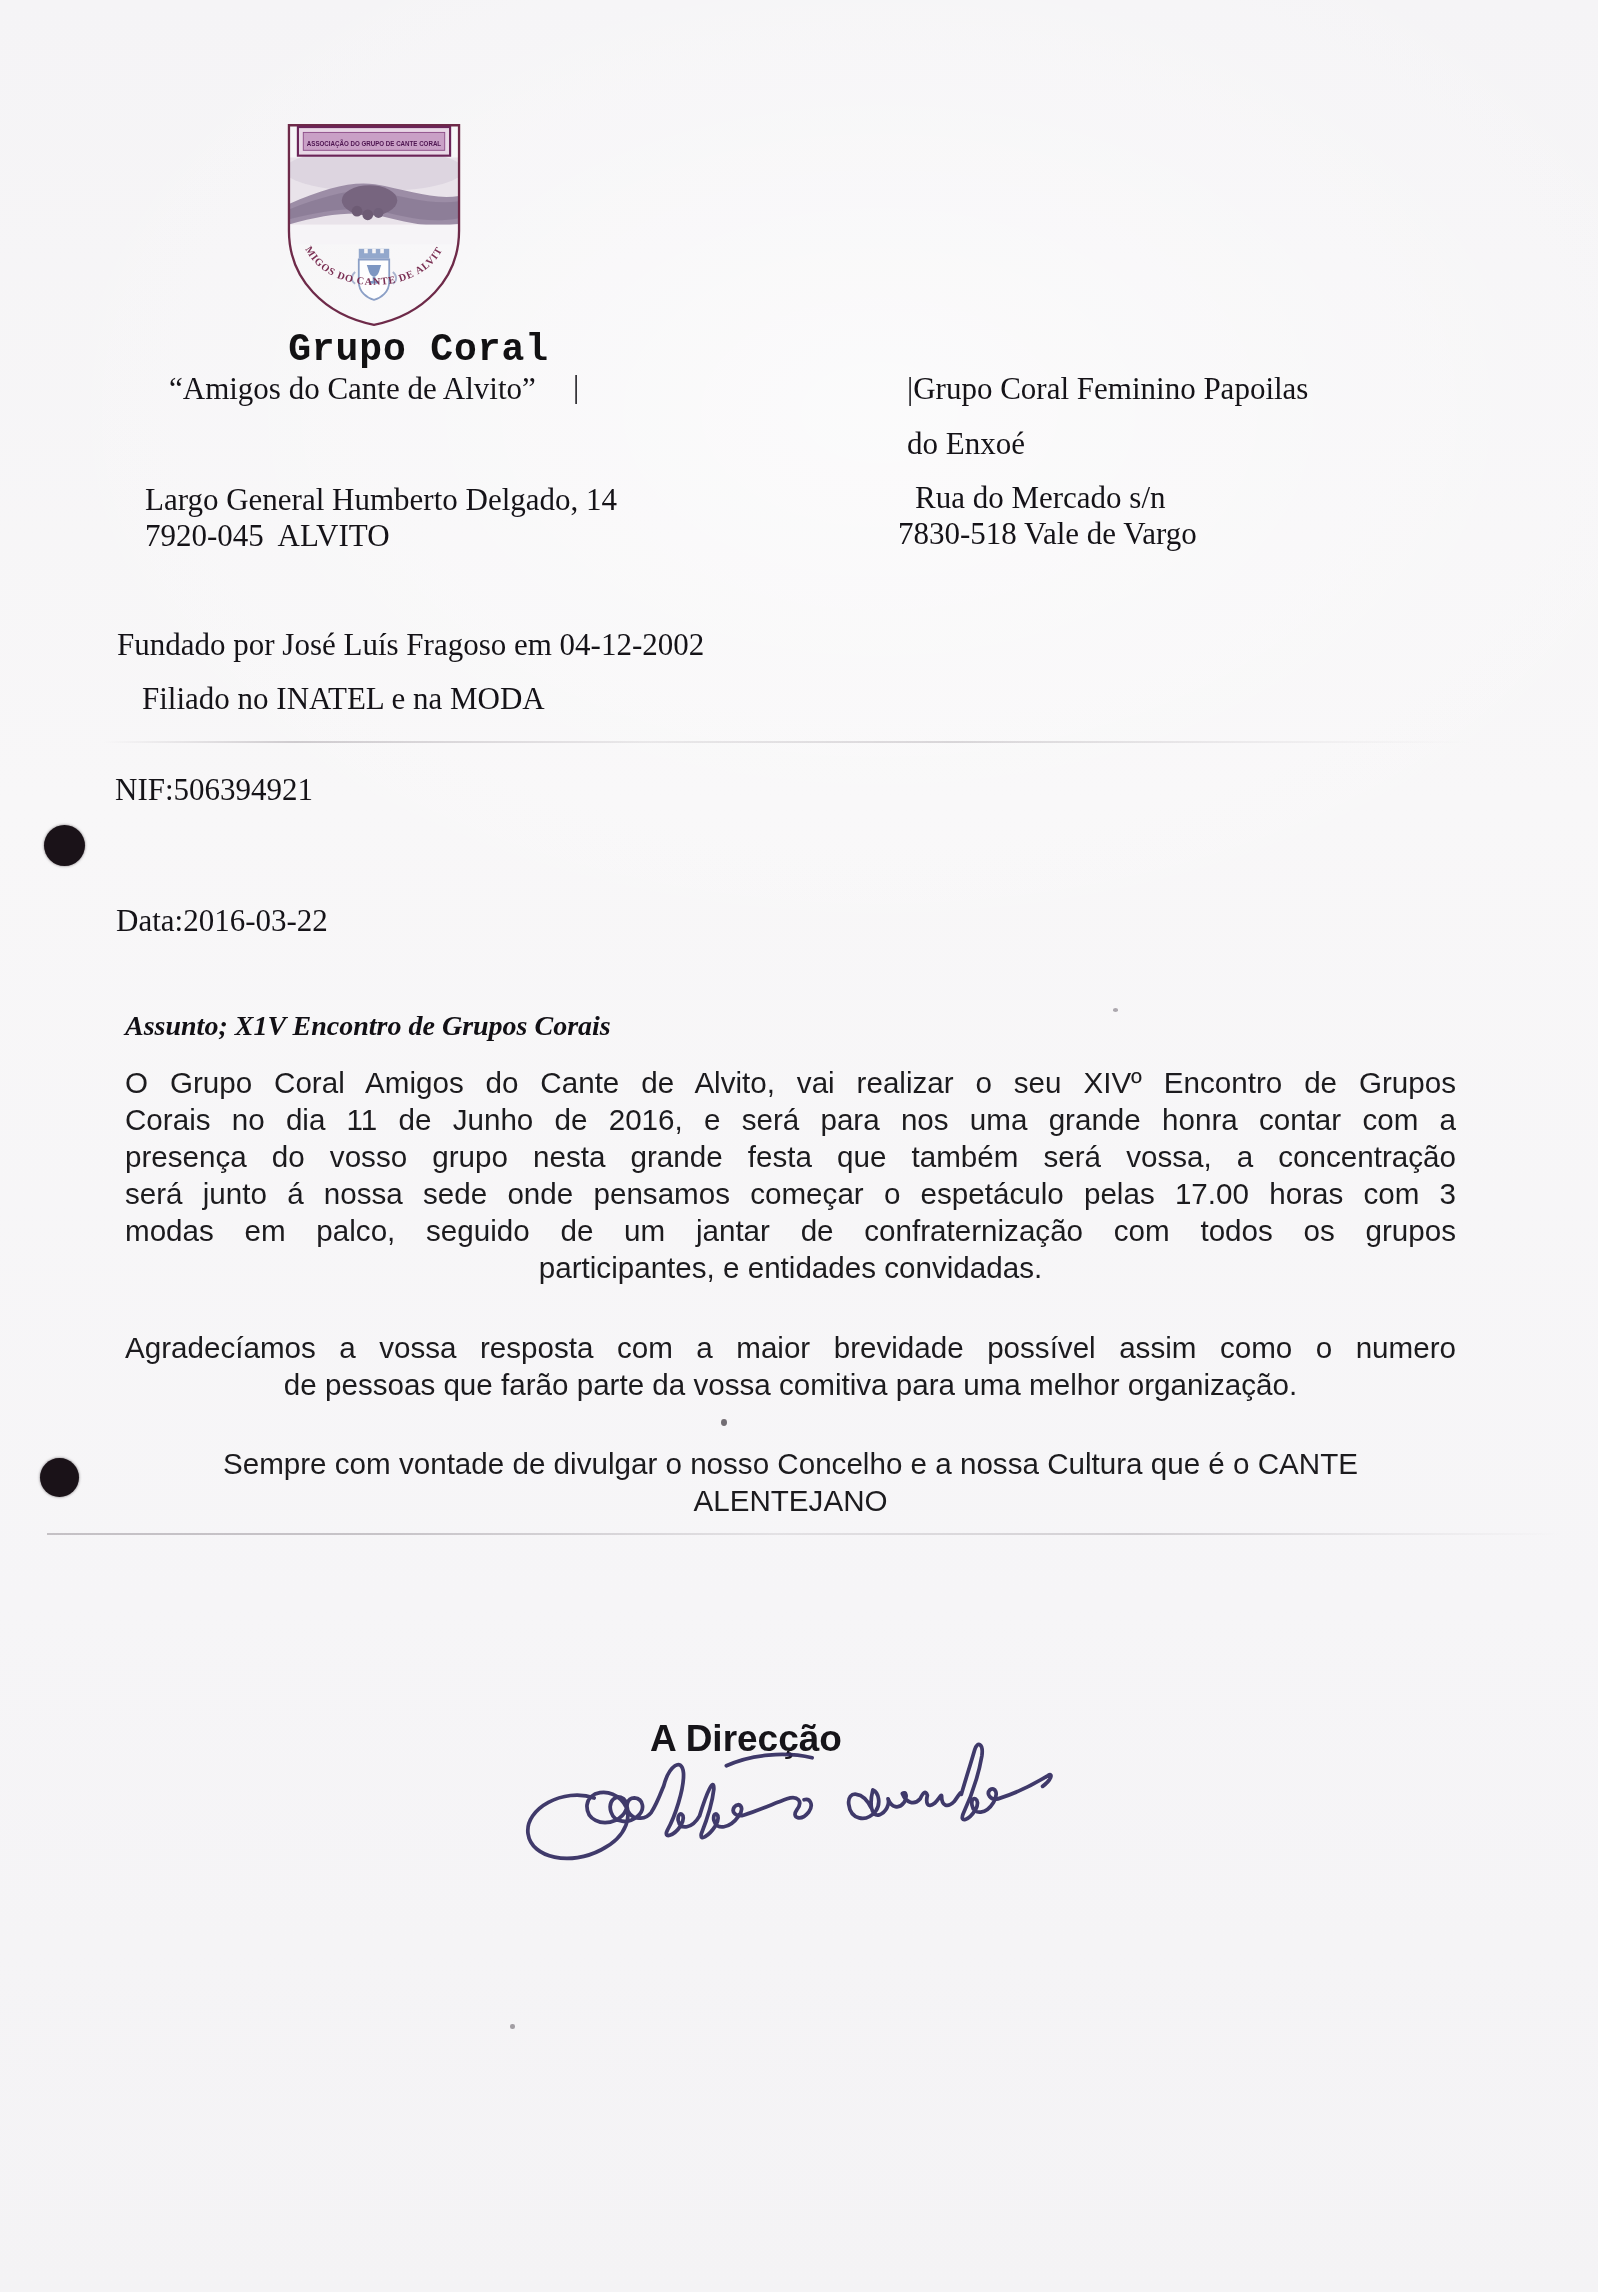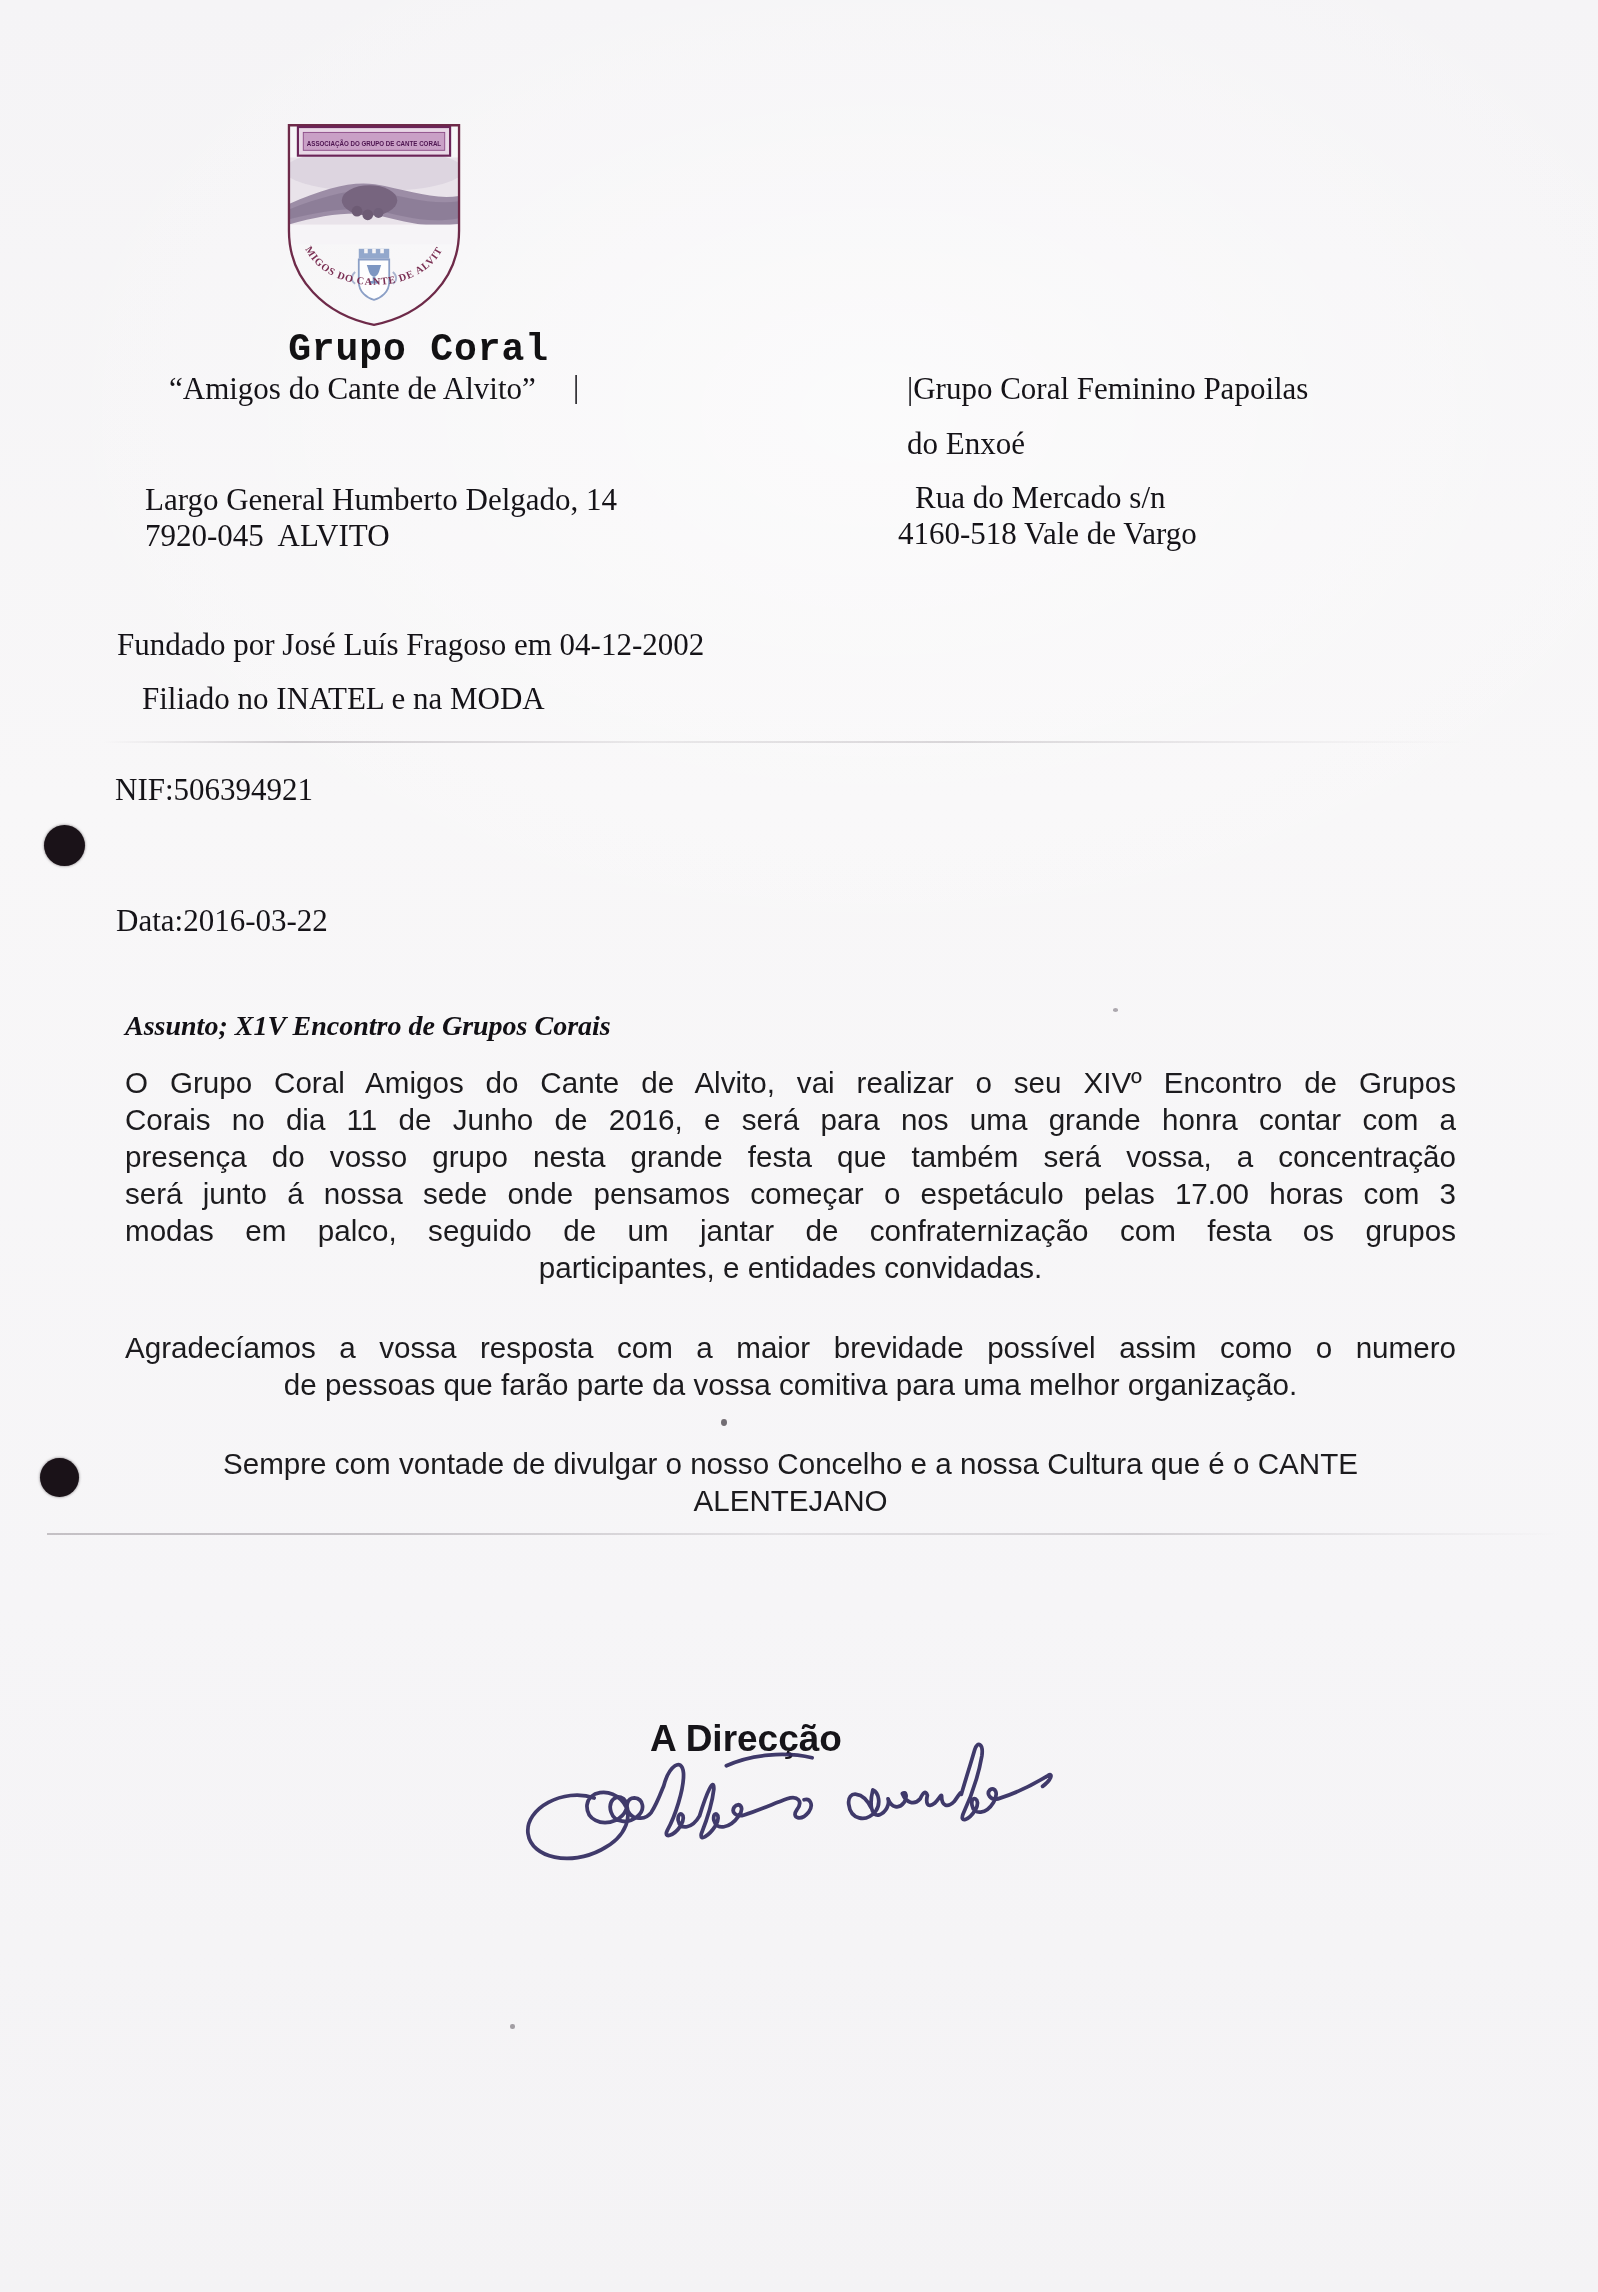--- a/index.html
+++ b/index.html
@@ -85,41 +85,41 @@
   <div class="abs mono-caption" style="left:256px;top:328px;width:269px;margin-left:28px;">Grupo Coral</div>
 
   <div class="abs serif" style="left:121px;top:371px;margin-left:48px;">“Amigos do Cante de Alvito”</div>
   <div class="abs serif" style="left:573px;top:369px;">|</div>
   <div class="abs serif" style="left:907px;top:371px;">|Grupo Coral Feminino Papoilas</div>
   <div class="abs serif" style="left:907px;top:426px;">do Enxoé</div>
 
   <div class="abs serif" style="left:145px;top:482px;">Largo General Humberto Delgado, 14</div>
   <div class="abs serif" style="left:145px;top:518px;white-space:pre;">7920-045  ALVITO</div>
   <div class="abs serif" style="left:915px;top:480px;">Rua do Mercado s/n</div>
-  <div class="abs serif" style="left:898px;top:516px;">4160-518 Vale de Vargo</div>
+  <div class="abs serif" style="left:898px;top:516px;">7830-518 Vale de Vargo</div>
 
   <div class="abs serif" style="left:117px;top:627px;">Fundado por José Luís Fragoso em 04-12-2002</div>
   <div class="abs serif" style="left:142px;top:681px;">Filiado no INATEL e na MODA</div>
 
   <div class="abs crease crease1" style="left:103px;top:741px;width:1370px;"></div>
 
   <div class="abs serif" style="left:115px;top:772px;">NIF:506394921</div>
   <div class="abs serif" style="left:116px;top:903px;">Data:2016-03-22</div>
 
   <div class="abs punch" style="left:44px;top:825px;width:41px;height:41px;"></div>
   <div class="abs punch" style="left:40px;top:1458px;width:39px;height:39px;"></div>
 
   <div class="abs subject" style="left:125px;top:1010px;">Assunto; X1V Encontro de Grupos Corais</div>
 
   <div class="abs body-block" style="left:125px;top:1064px;width:1331px;">
     <div class="jline">O Grupo Coral Amigos do Cante de Alvito, vai realizar o seu XIVº Encontro de Grupos</div>
     <div class="jline">Corais no dia 11 de Junho de 2016, e será para nos uma grande honra contar com a</div>
     <div class="jline">presença do vosso grupo nesta grande festa que também será vossa, a concentração</div>
     <div class="jline">será junto á nossa sede onde pensamos começar o espetáculo pelas 17.00 horas com 3</div>
-    <div class="jline">modas em palco, seguido de um jantar de confraternização com festa os grupos</div>
+    <div class="jline">modas em palco, seguido de um jantar de confraternização com todos os grupos</div>
     <div class="nline">participantes, e entidades convidadas.</div>
   </div>
 
   <div class="abs body-block" style="left:125px;top:1445px;width:1331px;">
     <div class="nline">Sempre com vontade de divulgar o nosso Concelho e a nossa Cultura que é o CANTE</div>
     <div class="nline">ALENTEJANO</div>
   </div>
 
   <div class="abs body-block" style="left:125px;top:1329px;width:1331px;">
     <div class="jline">Agradecíamos a vossa resposta com a maior brevidade possível assim como o numero</div>

